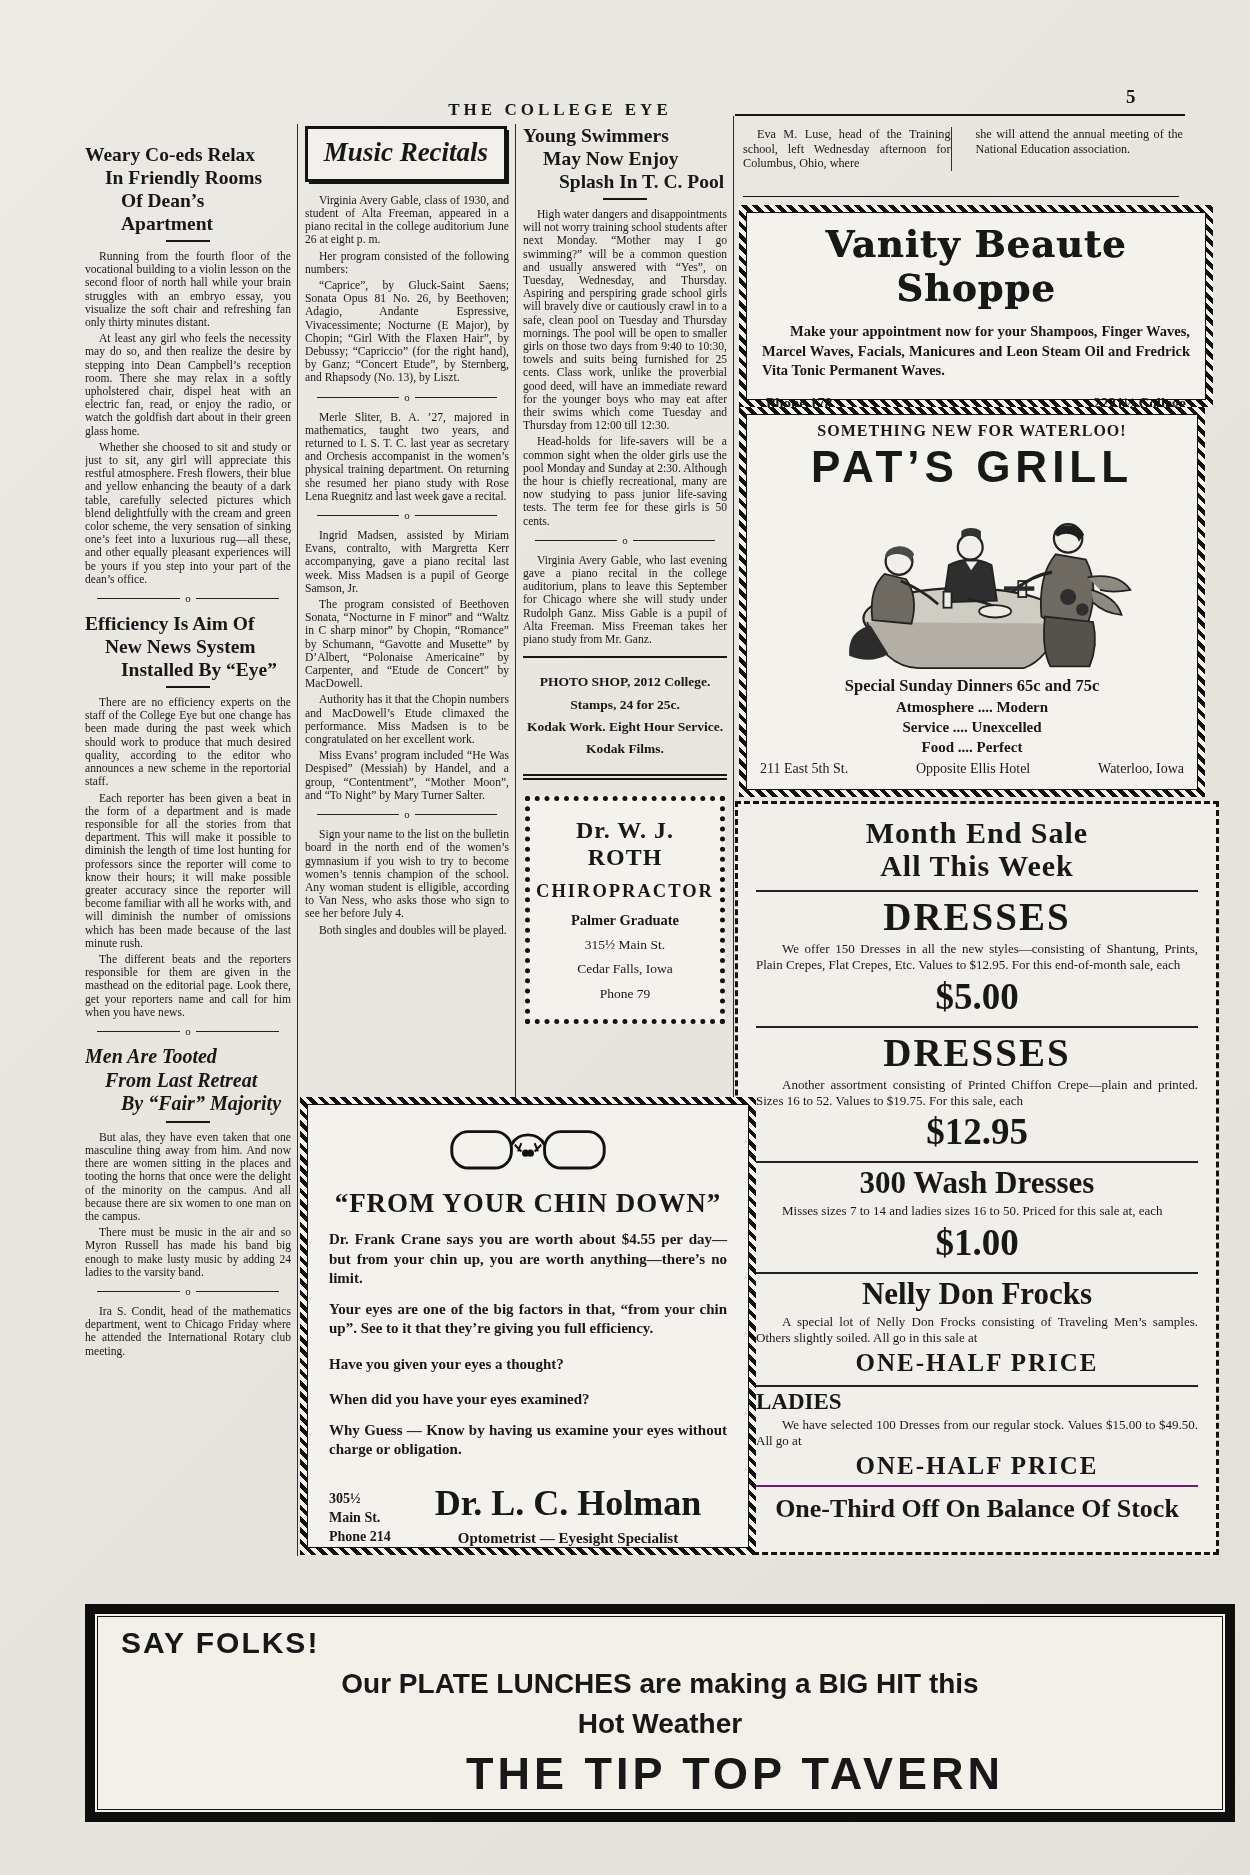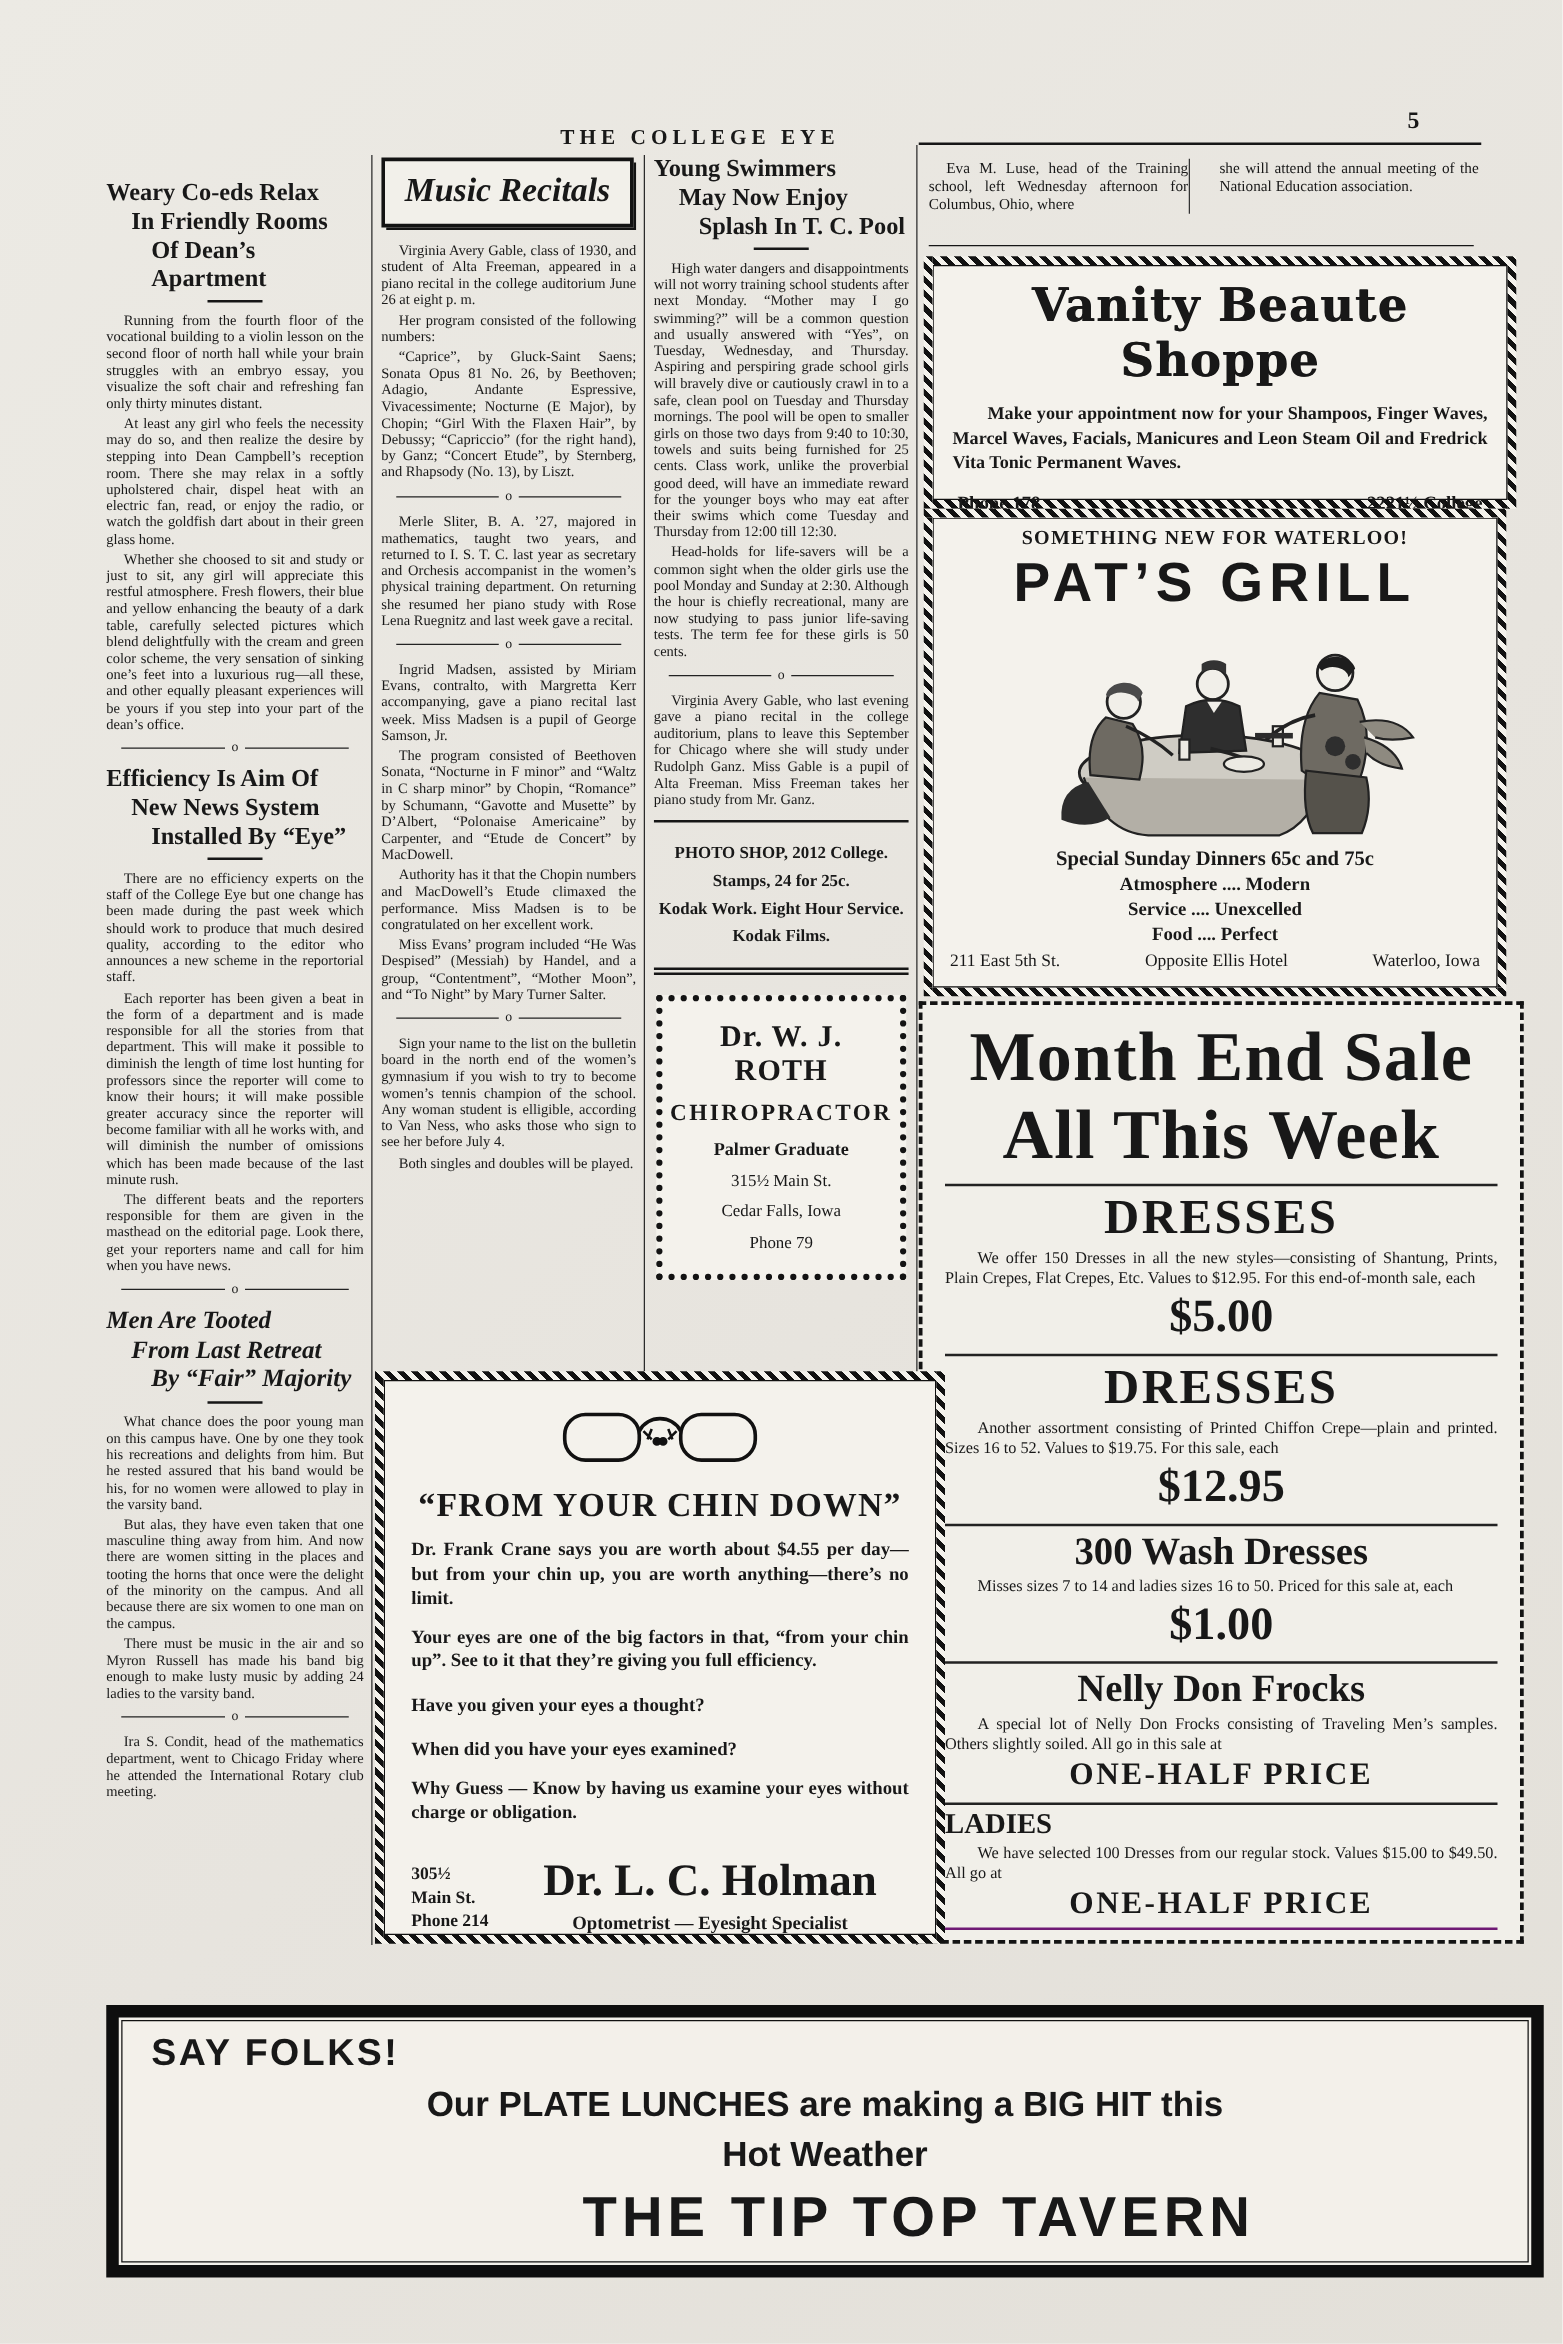--- a/index.html
+++ b/index.html
@@ -38,21 +38,21 @@
   .vanity-title{text-align:center;font-family:"DejaVu Serif",serif;font-weight:bold;font-size:37px;letter-spacing:1px;text-shadow:0.6px 0 #111;}
   .vanity-body{font-weight:bold;font-size:14.5px;line-height:1.35;text-align:justify;text-indent:28px;margin-top:12px;}
   .vanity-foot{display:flex;justify-content:space-between;font-weight:bold;font-size:15px;margin-top:14px;padding:0 4px;}
   .pats{left:739px;top:407px;width:428px;height:368px;padding:8px 12px 0;text-align:center;}
   .pats-kicker{font-weight:bold;font-size:16px;letter-spacing:1px;}
   .pats-title{font-family:"Liberation Sans",sans-serif;font-weight:bold;font-size:44px;letter-spacing:5px;margin-top:2px;}
   .pats-dinners{font-weight:bold;font-size:16.5px;margin-top:2px;}
   .pats-line{font-weight:bold;font-size:15px;margin-top:3px;}
   .pats-foot{display:flex;justify-content:space-between;font-size:14px;margin-top:5px;padding:0 2px;}
   .sale{position:absolute;left:735px;top:801px;width:442px;height:744px;border:3px dashed #131313;background:#f1efe9;padding:4px 18px 0;overflow:hidden;}
-  .sale-title{text-align:center;font-weight:bold;font-size:56px;line-height:1.1;margin-top:8px;letter-spacing:1px;}
+  .sale-title{text-align:center;font-weight:bold;font-size:30px;line-height:1.1;margin-top:8px;letter-spacing:1px;}
   .sale-sec{border-top:2px solid #222;margin-top:8px;padding-top:2px;}
   .s-head-xl{text-align:center;font-weight:bold;font-size:39px;letter-spacing:2px;}
   .s-head-lg{text-align:center;font-weight:bold;font-size:31px;}
   .s-head-left{text-align:left;font-weight:bold;font-size:23px;}
   .s-body{font-size:13px;line-height:1.22;text-align:justify;text-indent:26px;margin-top:2px;}
   .s-price{text-align:center;font-weight:bold;font-size:37px;margin:2px 0 4px;}
   .s-price.small{font-size:25px;letter-spacing:2px;margin:3px 0 5px;}
   .sale-tag{border-top:2px solid #701a75;text-align:center;font-weight:bold;font-size:26px;margin-top:4px;padding-top:7px;}
   .chin{left:300px;top:1097px;width:398px;height:432px;padding:12px 22px 0;}
   .chin-glasses{text-align:center;margin-top:4px;}
@@ -108,21 +108,20 @@
     <p>The different beats and the reporters responsible for them are given in the masthead on the editorial page. Look there, get your reporters name and call for him when you have news.</p>
     <div class="sdiv">
         <i></i>
       </div>
     <h2 class="headline ital">
       <span>Men Are Tooted</span>
       <span class="i1">From Last Retreat</span>
       <span class="i2">By “Fair” Majority</span>
     </h2>
     <div class="hrule"></div>
-    <p>What chance does the poor young man on this campus have. One by one they took his recreations and delights from him. But he rested assured that his band would be his, for no women were allowed to play in the varsity band.</p>
     <p>But alas, they have even taken that one masculine thing away from him. And now there are women sitting in the places and tooting the horns that once were the delight of the minority on the campus. And all because there are six women to one man on the campus.</p>
     <p>There must be music in the air and so Myron Russell has made his band big enough to make lusty music by adding 24 ladies to the varsity band.</p>
     <div class="sdiv">
         <i></i>
       </div>
     <p>Ira S. Condit, head of the mathematics department, went to Chicago Friday where he attended the International Rotary club meeting.</p>
   </div>
 
   <div class="col" style="left:305px;top:124px;width:204px;height:966px;">
     <div class="mrbox">Music Recitals</div>

